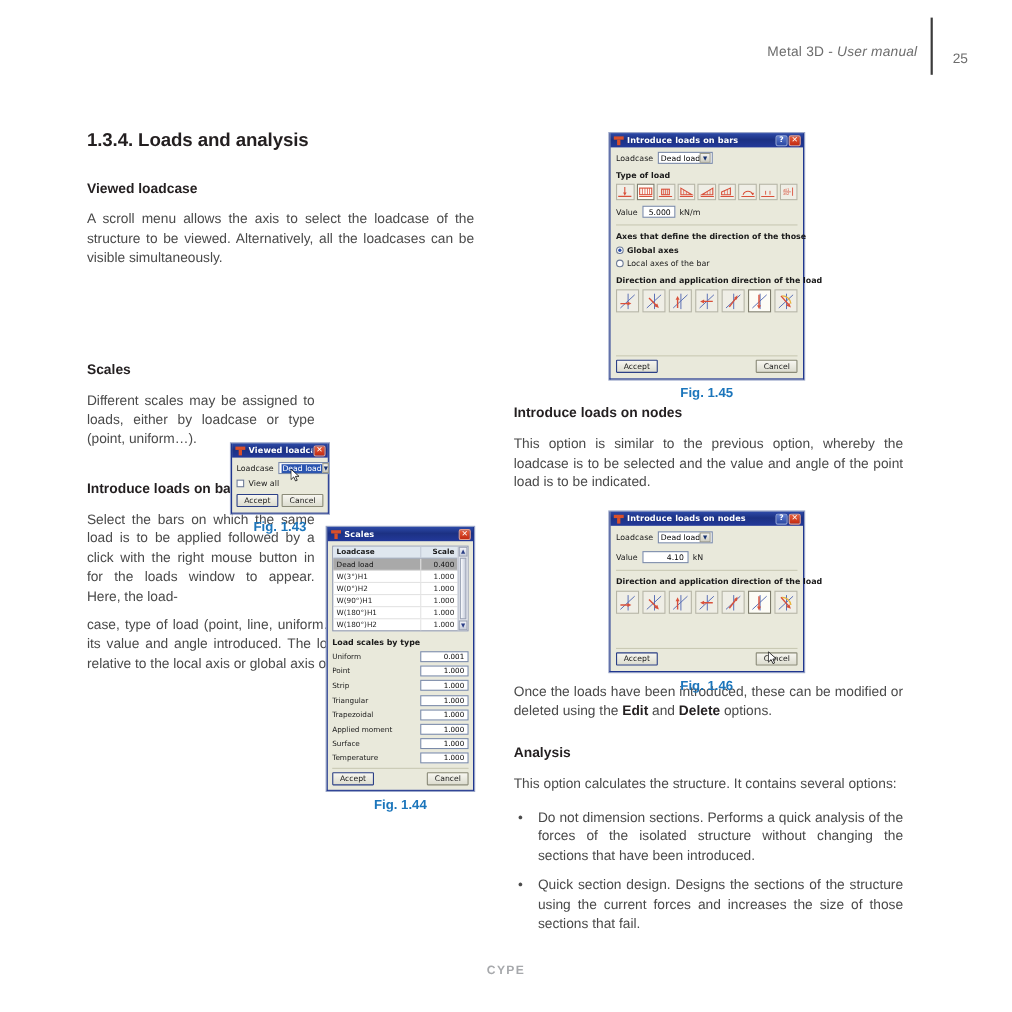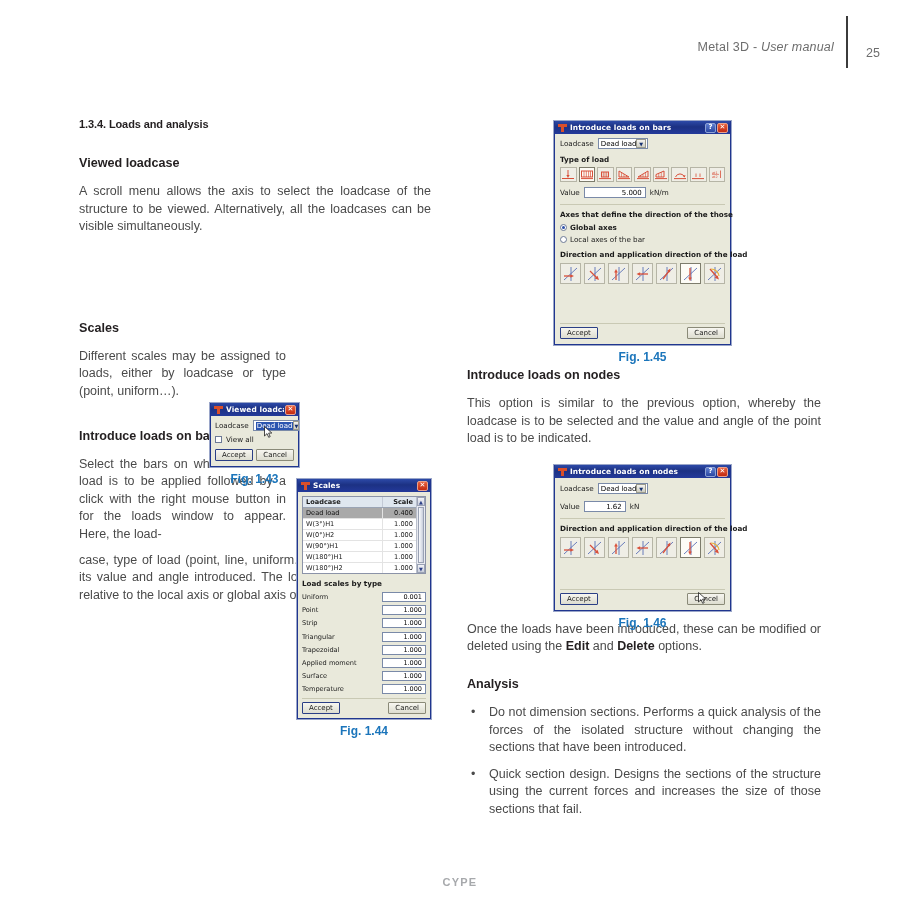--- a/index.html
+++ b/index.html
@@ -28,21 +28,21 @@
   .page-num {
     position:absolute; right:40px; top:46px;
     font-size:12.5px; color:#6d6d6d;
   }
 
   
   .col-left  { position:absolute; left:79px;  top:118px; width:352px; }
   .col-right { position:absolute; left:467px; top:118px; width:354px; }
 
   h2.sec-num {
-    font-size:11px; font-weight:bold; color:#231f20;
+    font-size:17px; font-weight:bold; color:#231f20;
     margin:0 0 14px 0; letter-spacing:-.1px;
   }
   h3.sub {
     font-size:12.6px; font-weight:bold; color:#231f20;
     margin:0 0 13px 0;
   }
   p.body {
     font-size:12.5px; line-height:17.6px; color:#4a4a4a;
     margin:0 0 13px 0; text-align:justify;
   }
@@ -265,20 +265,21 @@
 <div class="col-right">
   <div style="height:250px;"></div>
   <h3 class="sub">Introduce loads on nodes</h3>
   <p class="body">This option is similar to the previous option, whereby the loadcase is to be selected and the value and angle of the point load is to be indicated.</p>
 
   <div style="height:160px;"></div>
 
   <p class="body"><span>Once the loads have been introduced, these can be modified or deleted using the </span><b>Edit</b><span> and </span><b>Delete</b><span> options.</span></p>
 
   <h3 class="sub" style="margin-top:21px;">Analysis</h3>
+  <p class="body">This option calculates the structure. It contains several options:</p>
 
   <ul class="bullets">
     <li><span class="dot">•</span><span>Do not dimension sections. Performs a quick analysis of the forces of the isolated structure without changing the sections that have been introduced.</span></li>
     <li><span class="dot">•</span><span>Quick section design. Designs the sections of the structure using the current forces and increases the size of those sections that fail.</span></li>
   </ul>
 </div>
 
 <div id="fig143">
   <div class="dlg">
     <div class="dlg-tb">
@@ -493,21 +494,21 @@
               <text x="2" y="4.6" font-size="3.4" fill="#d9503a" font-family="DejaVu Sans">at1</text>
               <line x1="2" y1="5.4" x2="9" y2="5.4" stroke="#d9503a" stroke-width=".6"></line>
               <text x="2" y="8.6" font-size="3.4" fill="#d9503a" font-family="DejaVu Sans">at2</text>
               <line x1="10.5" y1="1.5" x2="10.5" y2="9" stroke="#d9503a" stroke-width=".8"></line>
             </svg>
         </span>
       </div>
 
       <div class="row" style="margin-bottom:6px;">
         <span class="lbl">Value</span>
-        <span class="txtbox" style="width:62px;">5.000</span>
+        <span class="txtbox" style="width:30px;">5.000</span>
         <span class="lbl">kN/m</span>
       </div>
 
       <div class="sep"></div>
 
       <div class="lbl b" style="margin-bottom:4px;">Axes that define the direction of the those</div>
       <div class="radio">
         <span class="rdot on"></span>
         <span class="lbl b">Global axes</span>
       </div>
@@ -602,21 +603,21 @@
       <div class="row" style="margin-bottom:7px;">
         <span class="lbl">Loadcase</span>
         <div class="combo" style="width:50px;">
           <span class="cbtxt">Dead load</span>
           <span class="cbarrow">▼</span>
         </div>
       </div>
 
       <div class="row" style="margin-bottom:6px;">
         <span class="lbl">Value</span>
-        <span class="txtbox" style="width:42px;">1.62</span>
+        <span class="txtbox" style="width:42px;">4.10</span>
         <span class="lbl">kN</span>
       </div>
 
       <div class="sep"></div>
 
       <div class="lbl b" style="margin-bottom:4px;">Direction and application direction of the load</div>
 
       <div class="icon-row" style="gap:3px;margin-bottom:0;">
         <span class="dbtn">
           <svg width="18" height="18" viewBox="0 0 18 18">

